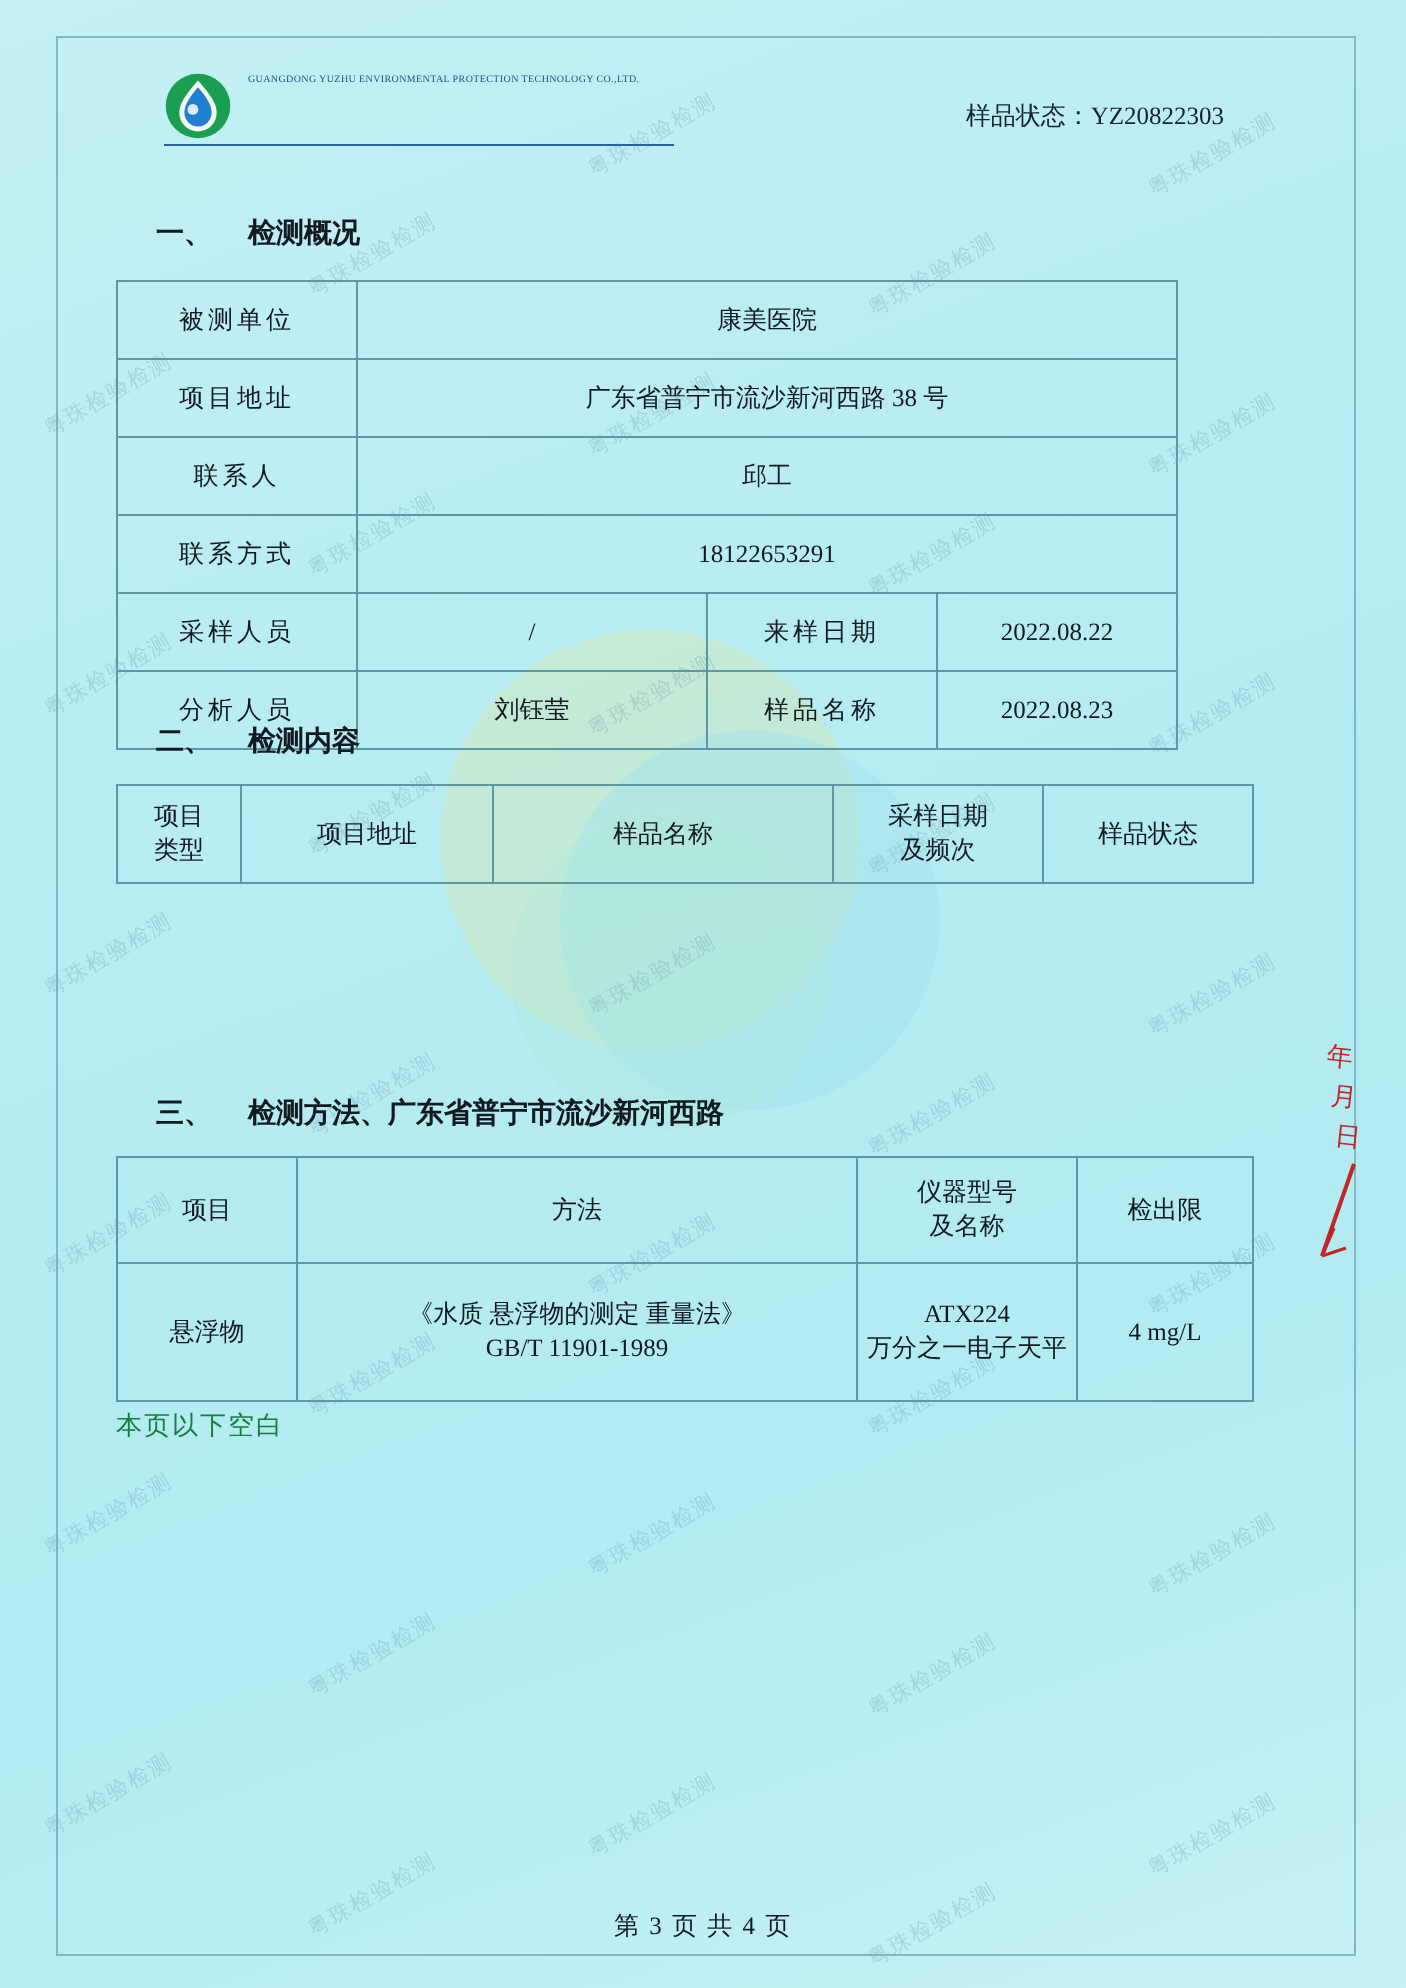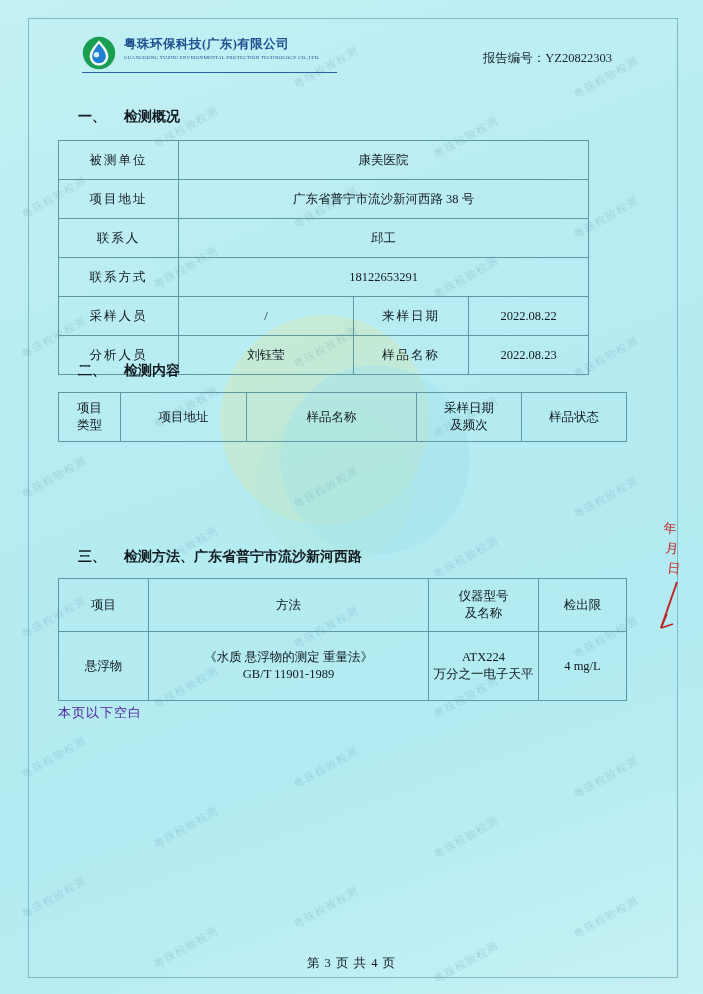--- a/index.html
+++ b/index.html
@@ -147,21 +147,21 @@
   #t2 { left: 58px; top: 392px; width: 568px; }
 
   
   #t3 { left: 58px; top: 578px; width: 568px; }
 
   .note {
     position: absolute;
     left: 58px;
     top: 704px;
     font-size: 13px;
-    color: #4c1d95;
+    color: #15803d;
     letter-spacing: 1px;
   }
 
   .footer {
     position: absolute;
     left: 0;
     right: 0;
     top: 955px;
     text-align: center;
     font-size: 12.5px;
@@ -233,26 +233,25 @@
   <div class="content">
 
     <div class="header">
       <svg class="logo-mark" viewBox="0 0 40 40">
         <circle cx="20" cy="20" r="19" fill="#1a9f52"></circle>
         <path d="M20 5 C12 14 9 19 9 24 a11 11 0 0 0 22 0 C31 19 28 14 20 5 Z" fill="#ffffff" opacity="0.95"></path>
         <path d="M20 9 C14 16 12 20 12 24 a8 8 0 0 0 16 0 C28 20 26 16 20 9 Z" fill="#1f7fd0"></path>
         <circle cx="17" cy="22" r="3.2" fill="#ffffff" opacity=".85"></circle>
       </svg>
       <div class="company">
-        <div class="cn">粤珠环保科技(广东)有限公司</div>
         <div class="en">GUANGDONG YUZHU ENVIRONMENTAL PROTECTION TECHNOLOGY CO.,LTD.</div>
       </div>
       <div class="company-underline"></div>
       <div class="report-no">
-        <span>报告编号：</span><span>YZ20822303</span>
+        <span>样品状态：</span><span>YZ20822303</span>
       </div>
     </div>
 
     <div class="sec-title" style="left:78px; top:108px;">
       <span class="num">一、</span><span>检测概况</span>
     </div>
 
     <table class="doc" id="t1">
       <colgroup>
         <col style="width:120px">

